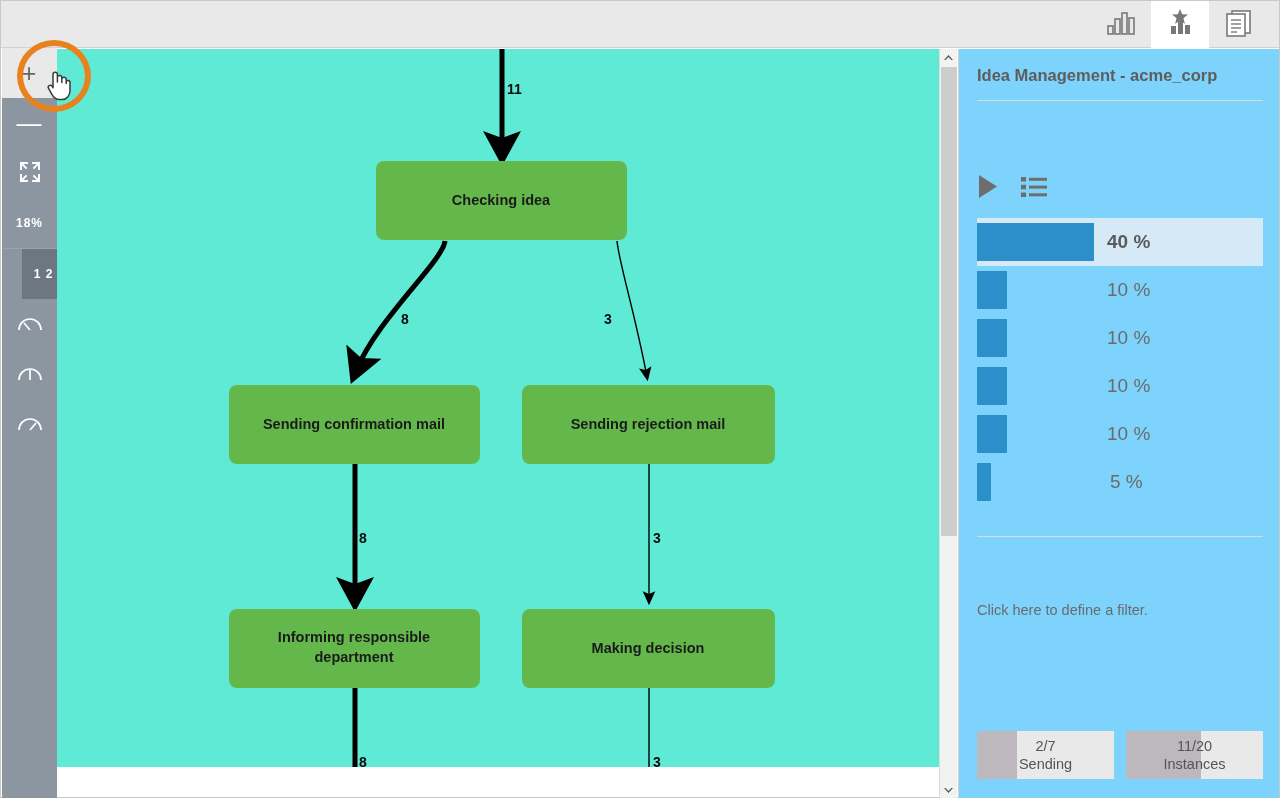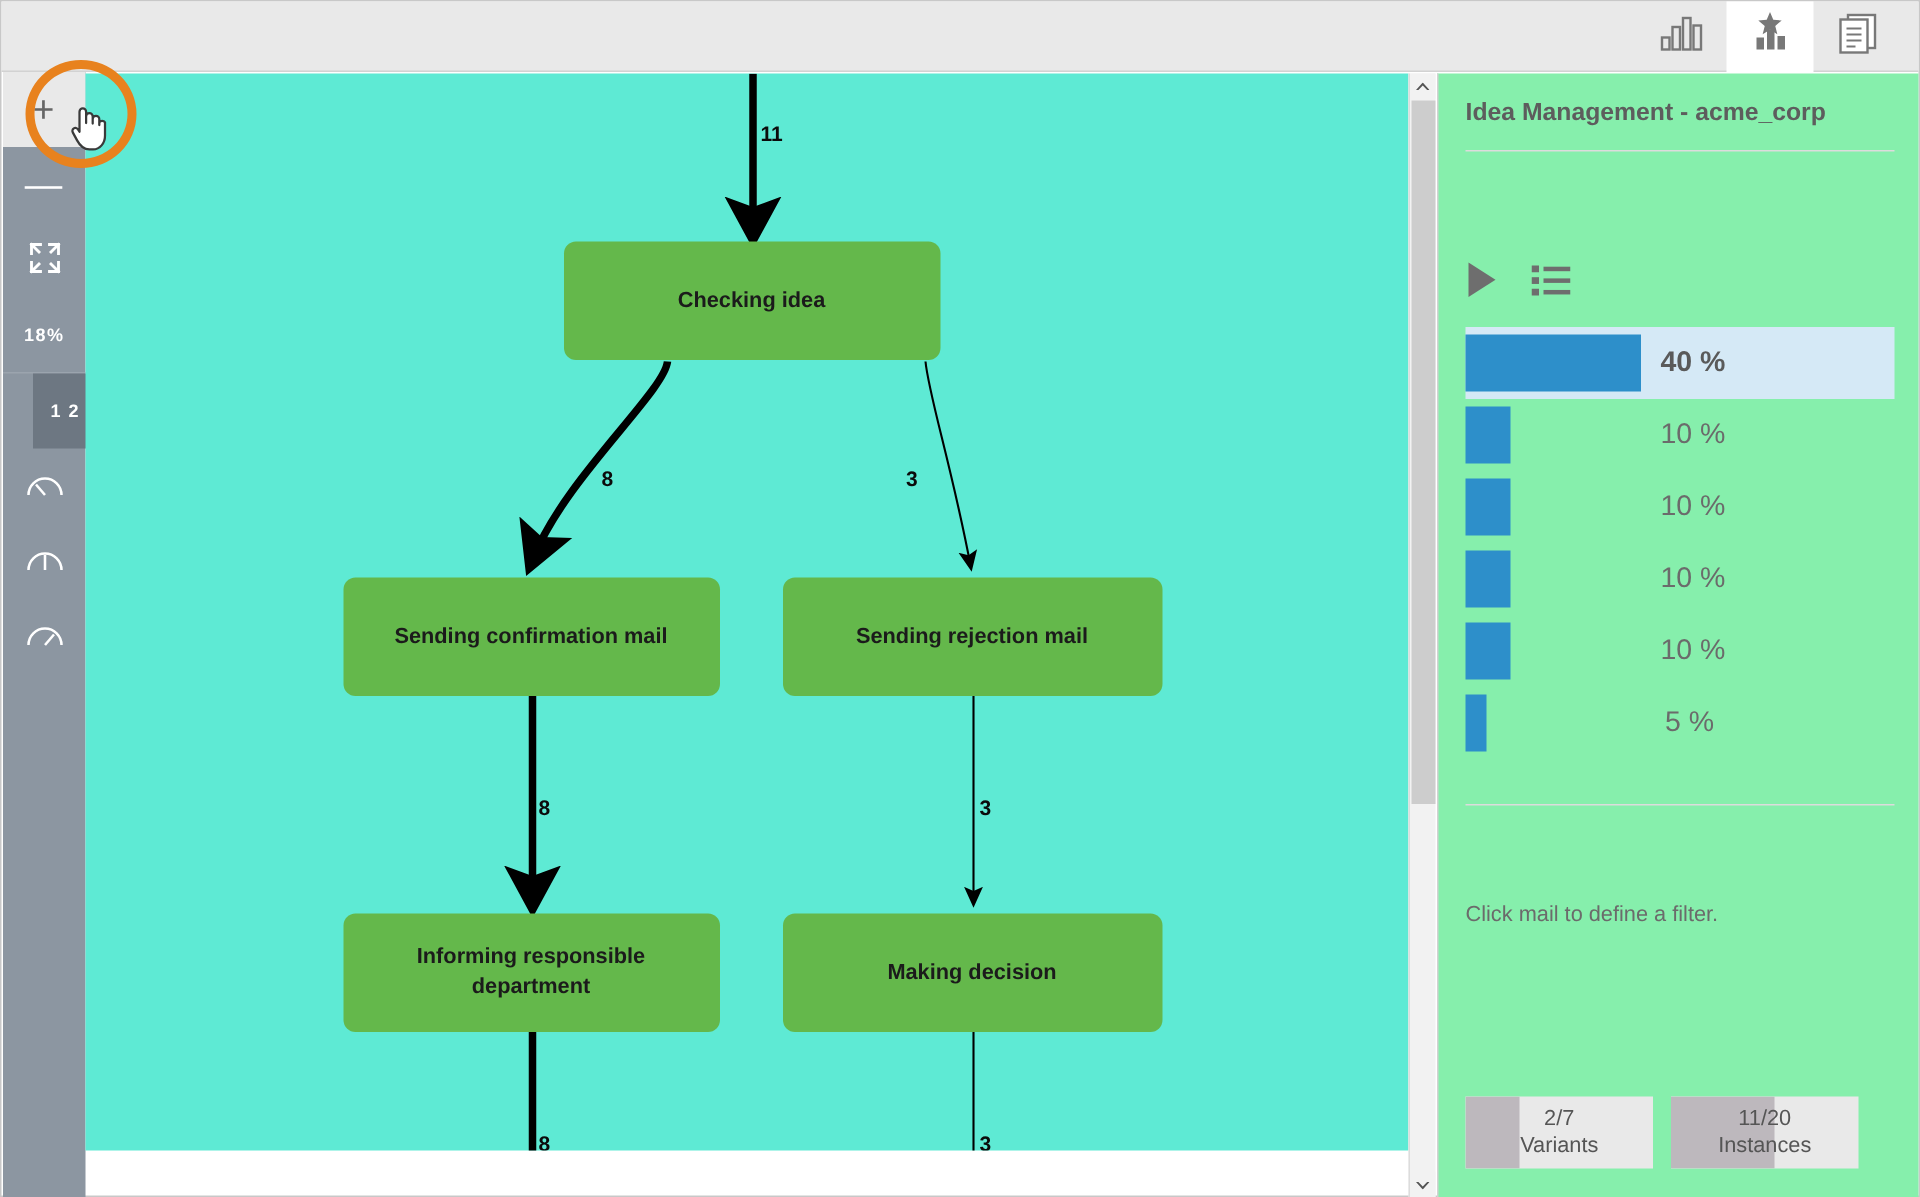--- a/index.html
+++ b/index.html
@@ -164,21 +164,21 @@
     background: #cdcdcd;
     cursor: pointer;
   }
 
   
   .rpanel {
     position: absolute;
     left: 957px; top: 48px;
     width: 321px;
     height: 749px;
-    background: #86efac;
+    background: #7dd3fc;
     border-left: 1px solid #d2d2d2;
     box-sizing: border-box;
   }
   .rp-title {
     position: absolute;
     left: 18px; top: 17px;
     font-size: 16.5px;
     font-weight: bold;
     color: #5d5d5d;
     white-space: nowrap;
@@ -244,21 +244,21 @@
 
   .stats {
     position: absolute;
     left: 18px; top: 682px;
     width: 286px;
     display: flex;
     gap: 12px;
   }
   .stat-box {
     position: relative;
-    width: 125px;
+    width: 137px;
     height: 48px;
     background: #e9e9e9;
     overflow: hidden;
     cursor: pointer;
   }
   .stat-fill {
     position: absolute;
     left: 0; top: 0; bottom: 0;
     background: #bdb8bd;
   }
@@ -558,28 +558,28 @@
 
       <div class="variant-row">
         <div class="vbar" style="width:14px"></div>
         <div class="vpct" style="left:133px">5 %</div>
       </div>
 
     </div>
 
     <div class="rp-hr" style="top:487px"></div>
 
-    <div class="filter-text">Click mail to define a filter.</div>
+    <div class="filter-text">Click here to define a filter.</div>
 
     <div class="stats">
       <div class="stat-box">
         <div class="stat-fill" style="width:29%"></div>
         <div class="stat-text">
           <span>2/7</span>
-          <span>Variants</span>
+          <span>Sending</span>
         </div>
       </div>
       <div class="stat-box">
         <div class="stat-fill" style="width:55%"></div>
         <div class="stat-text">
           <span>11/20</span>
           <span>Instances</span>
         </div>
       </div>
     </div>

